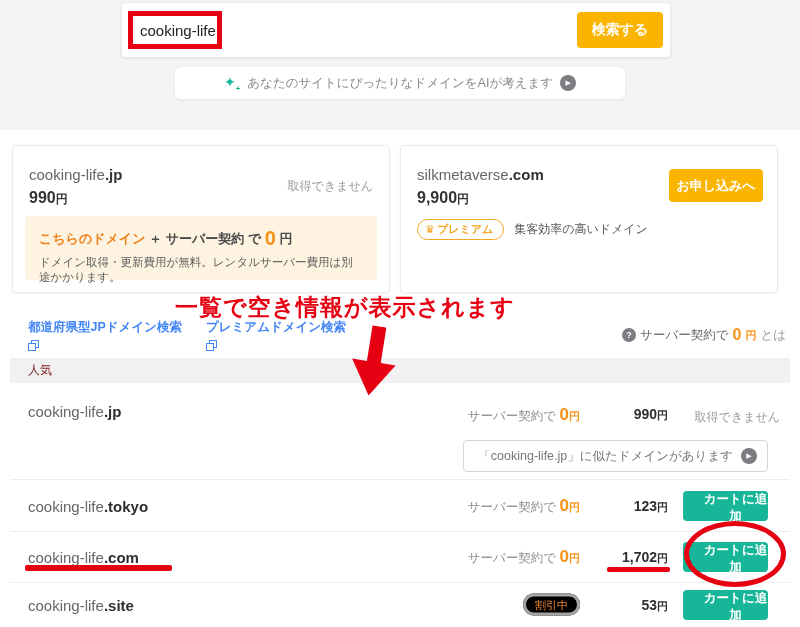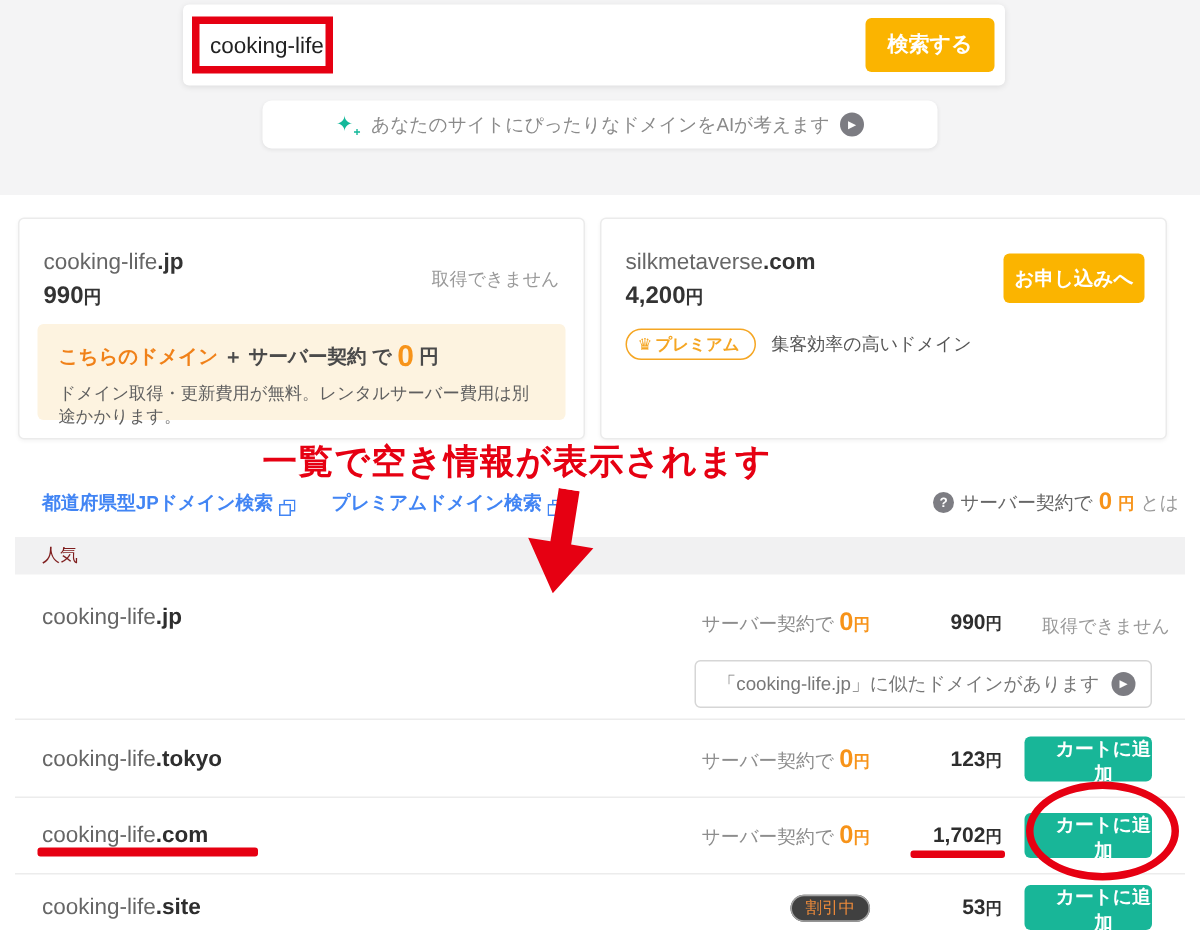--- a/index.html
+++ b/index.html
@@ -71,21 +71,21 @@
     font-size:11px; font-weight:bold; padding:2px 10px 2px 7px; display:flex; align-items:center; gap:2px;
   }
   .crown { font-size:11px; font-style:normal; }
   .badge-desc { font-size:12px; color:#555; }
 
   
   .links-row {
     margin-top:33px; padding:0 14px 0 28px; height:18px;
     display:flex; align-items:center; font-size:12.5px;
   }
-  .blue-link { color:#4285f4; font-weight:bold; text-decoration:none; display:flex; align-items:flex-end; gap:4px; cursor:pointer; }
+  .blue-link { color:#4285f4; font-weight:bold; text-decoration:none; display:flex; align-items:flex-start; gap:4px; cursor:pointer;flex-direction:column; }
   .blue-link + .blue-link { margin-left:24px; }
   .toolbar-right { margin-left:auto; display:flex; align-items:center; gap:18px; }
   .server-help { display:flex; align-items:center; gap:4px; font-size:12.5px; color:#666; cursor:pointer; }
   .help-circle {
     width:14px; height:14px; border-radius:50%; background:#7d7d83; color:#fff;
     font-size:9px; font-weight:bold; display:flex; align-items:center; justify-content:center;
   }
   .orange-zero { color:#f79319; font-weight:bold; font-size:16px; }
   .orange-yen { color:#f79319; font-weight:bold; font-size:11px; }
   .gray-dim { color:#9a9a9a; }
@@ -116,22 +116,22 @@
     font-size:12.5px; font-weight:bold; cursor:pointer;padding-left:20px;
   }
   .vcenter { top:50%; transform:translateY(-50%); }
   .similar-btn {
     position:absolute; right:22px; top:57px; height:32px;
     background:#fff; border:1px solid #d6d6d6; border-radius:4px;
     display:flex; align-items:center; gap:8px; padding:0 10px 0 14px;
     font-size:12.5px; color:#777; cursor:pointer;
   }
   .discount-badge {
-    border:1px solid #a3a3a3; border-radius:11px; color:#ef8b3a;
-    font-size:11px; padding:2px 9px; background:#404040;
+    border:3px solid #a3a3a3; border-radius:11px; color:#ef8b3a;
+    font-size:11px; padding:2px 9px; background:#000000;
   }
 
   
   .ann { position:absolute; pointer-events:none; z-index:50; }
   .ann-text {
     left:175px; top:292px; width:430px; 
     color:#e60012; font-size:23px; font-weight:bold; letter-spacing:1px;font-family:Liberation Mono, monospace;
   }
   .ann-arrow { left:348px; top:326px; width:52px; height:70px; transform:rotate(9deg); }
   .ann-underline-domain { left:25px; top:565px; width:147px; height:6px; background:#e60012; border-radius:2px; }
@@ -172,21 +172,21 @@
           <span>＋ サーバー契約 で</span>
           <span class="promo-zero">0</span>
           <span>円</span>
         </div>
         <div class="promo-note">ドメイン取得・更新費用が無料。レンタルサーバー費用は別途かかります。</div>
       </div>
     </div>
 
     <div class="card">
       <div class="domain-line"><span>silkmetaverse</span><b>.com</b></div>
-      <div class="price-line"><span>4,200</span><span class="yen">円</span></div>
+      <div class="price-line"><span>9,900</span><span class="yen">円</span></div>
       <button class="apply-btn">お申し込みへ</button>
       <div class="badge-row">
         <span class="premium-badge">
             <i class="crown">♛</i>
             <span>プレミアム</span>
           </span>
         <span class="badge-desc">集客効率の高いドメイン</span>
       </div>
     </div>
   </div>

